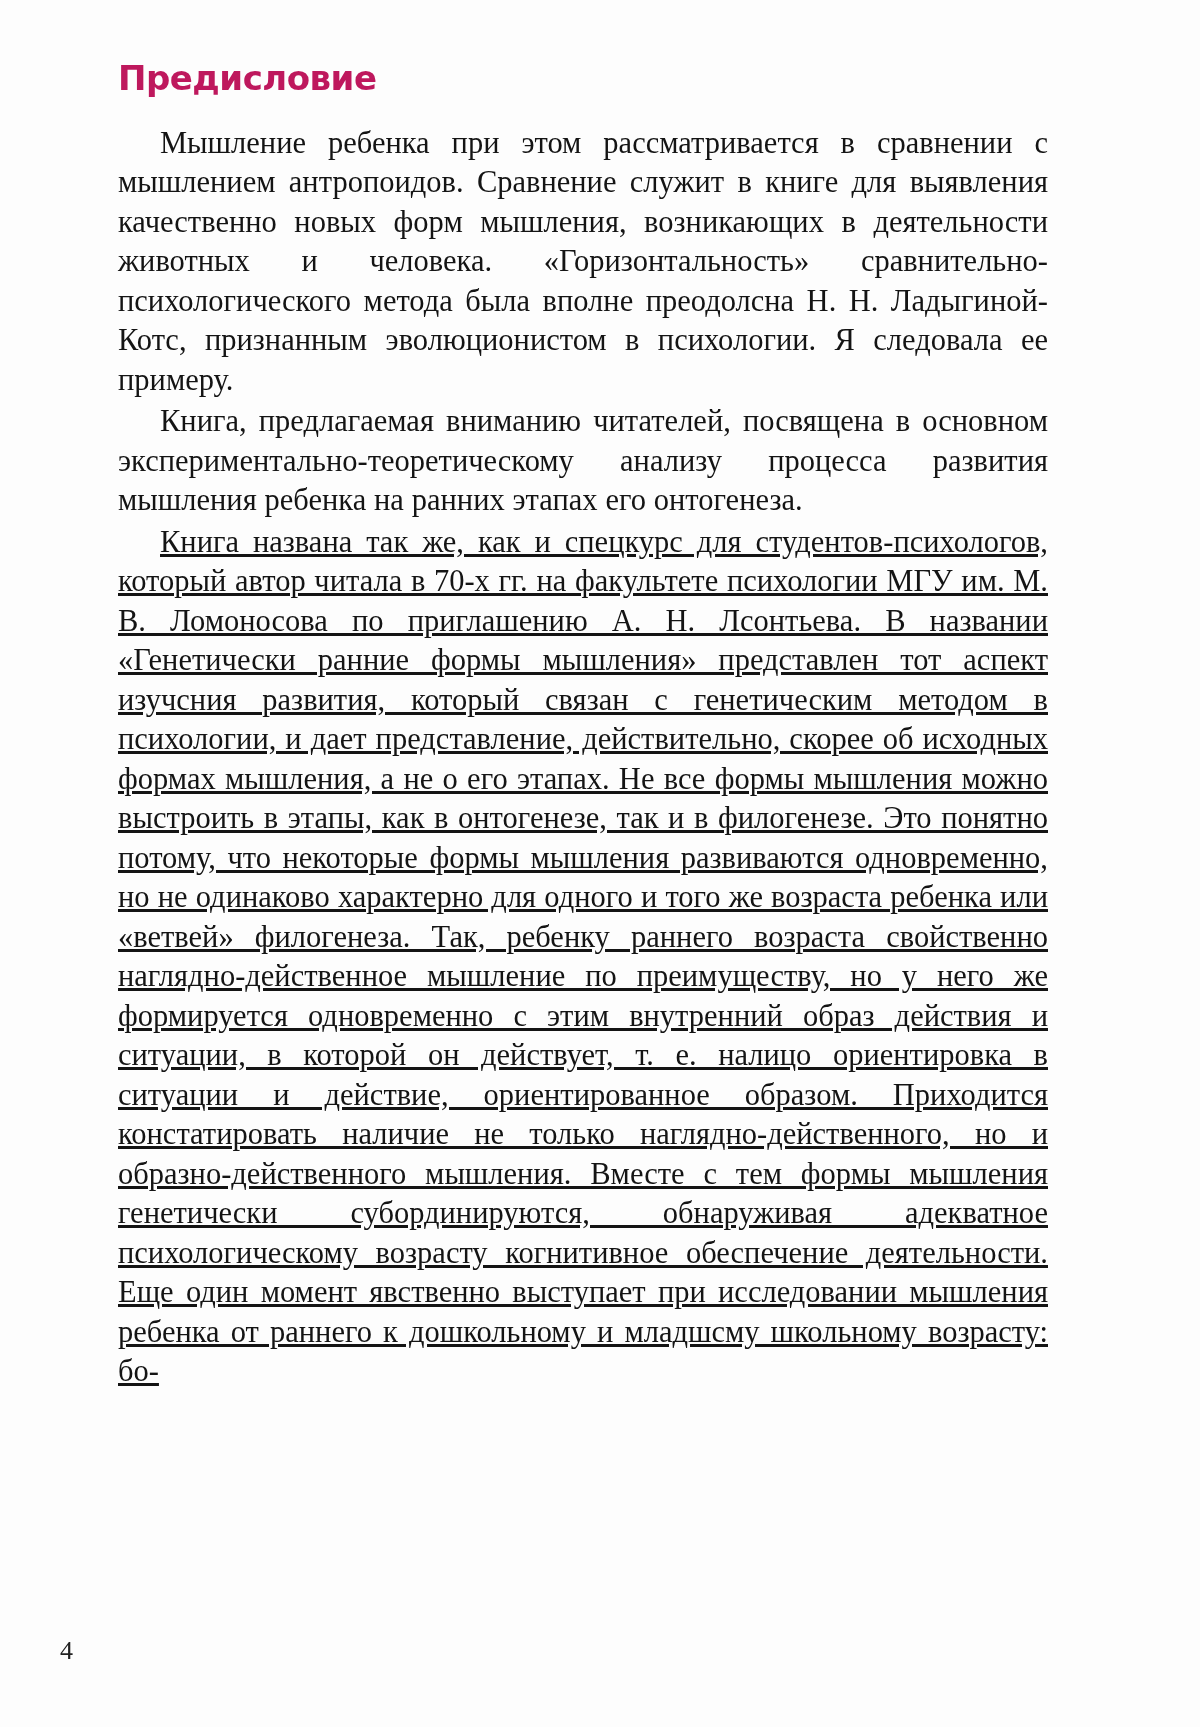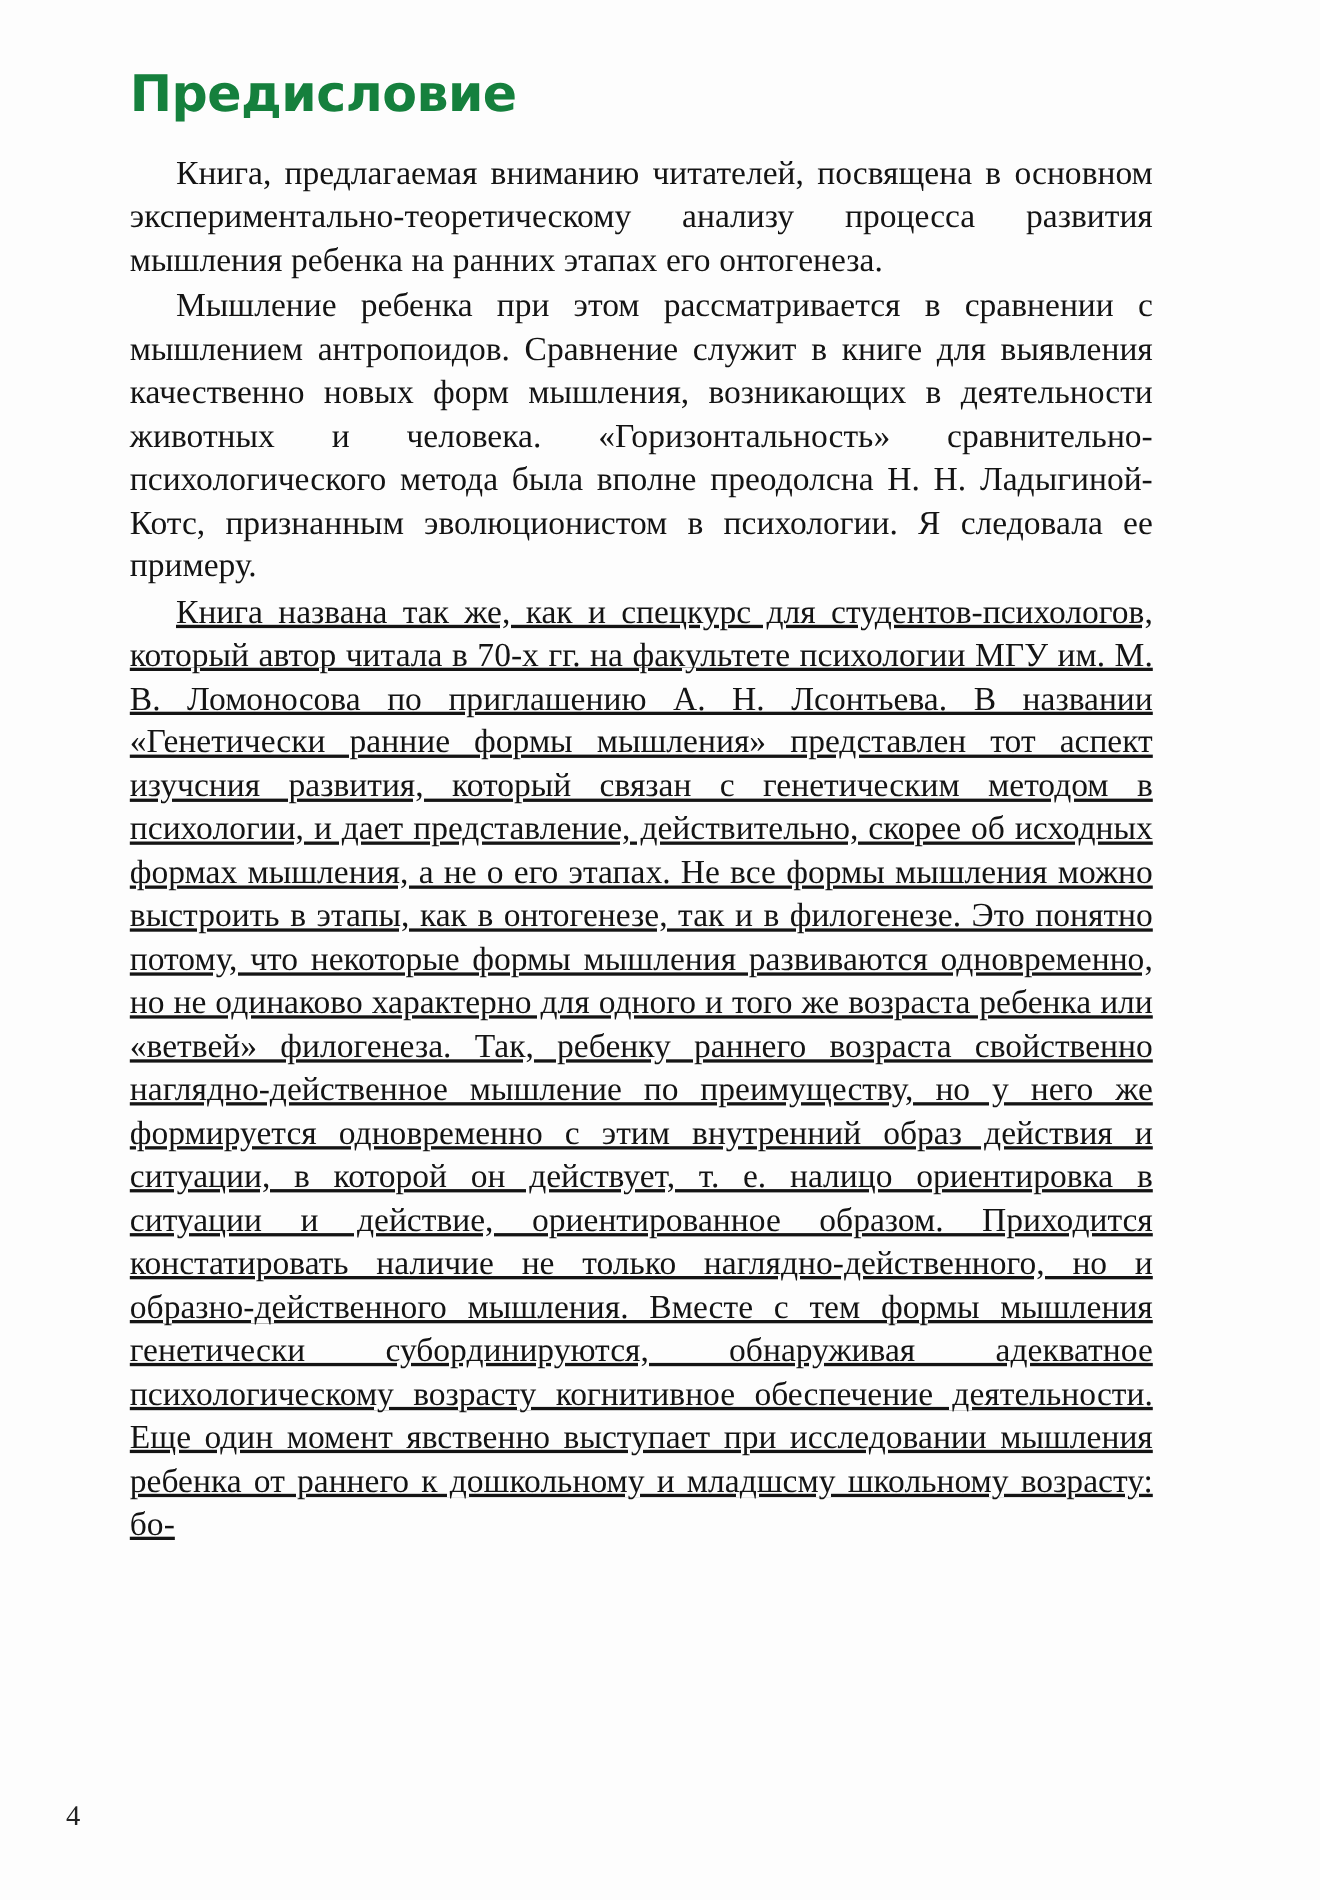--- a/index.html
+++ b/index.html
@@ -23,26 +23,26 @@
     height: 1727px;
     background: #fdfdfd;
   }
   .content {
     position: absolute;
     left: 118px;
     top: 58px;
     width: 930px;
   }
   .page-title {
-    font-size: 46px;
+    font-size: 34px;
     font-weight: bold;
     font-family: "DejaVu Sans", "Liberation Sans", sans-serif;
     letter-spacing: -0.5px;
     margin: 0 0 26px 0;
-    color: #15803d;
+    color: #be185d;
   }
   .para {
     font-size: 30.5px;
     line-height: 1.295;
     text-align: justify;
     text-indent: 42px;
     margin: 0 0 2px 0;
     color: #141414;
     -webkit-hyphens: none;
     hyphens: none;
@@ -60,18 +60,18 @@
     font-family: "Liberation Serif", serif;
     color: #222;
   }
 </style>
 </head>
 <body>
 
 <div class="page">
   <div class="content">
     <h1 class="page-title">Предисловие</h1>
+    <p class="para">Мышление ребенка при этом рассматривается в сравнении с мышлением антропоидов. Сравнение служит в книге для выявления качественно новых форм мышления, возникающих в деятельности животных и человека. «Горизонтальность» сравнительно-психологического метода была вполне преодолсна Н. Н. Ладыгиной-Котс, признанным эволюционистом в психологии. Я следовала ее примеру.</p>
     <p class="para">Книга, предлагаемая вниманию читателей, посвящена в основном экспериментально-теоретическому анализу процесса развития мышления ребенка на ранних этапах его онтогенеза.</p>
-    <p class="para">Мышление ребенка при этом рассматривается в сравнении с мышлением антропоидов. Сравнение служит в книге для выявления качественно новых форм мышления, возникающих в деятельности животных и человека. «Горизонтальность» сравнительно-психологического метода была вполне преодолсна Н. Н. Ладыгиной-Котс, признанным эволюционистом в психологии. Я следовала ее примеру.</p>
     <p class="para tight">Книга названа так же, как и спецкурс для студентов-психологов, который автор читала в 70-х гг. на факультете психологии МГУ им. М. В. Ломоносова по приглашению А. Н. Лсонтьева. В названии «Генетически ранние формы мышления» представлен тот аспект изучсния развития, который связан с генетическим методом в психологии, и дает представление, действительно, скорее об исходных формах мышления, а не о его этапах. Не все формы мышления можно выстроить в этапы, как в онтогенезе, так и в филогенезе. Это понятно потому, что некоторые формы мышления развиваются одновременно, но не одинаково характерно для одного и того же возраста ребенка или «ветвей» филогенеза. Так, ребенку раннего возраста свойственно наглядно-действенное мышление по преимуществу, но у него же формируется одновременно с этим внутренний образ действия и ситуации, в которой он действует, т. е. налицо ориентировка в ситуации и действие, ориентированное образом. Приходится констатировать наличие не только наглядно-действенного, но и образно-действенного мышления. Вместе с тем формы мышления генетически субординируются, обнаруживая адекватное психологическому возрасту когнитивное обеспечение деятельности. Еще один момент явственно выступает при исследовании мышления ребенка от раннего к дошкольному и младшсму школьному возрасту: бо-</p>
   </div>
   <div class="page-number">4</div>
 </div>
 
 </body></html>

